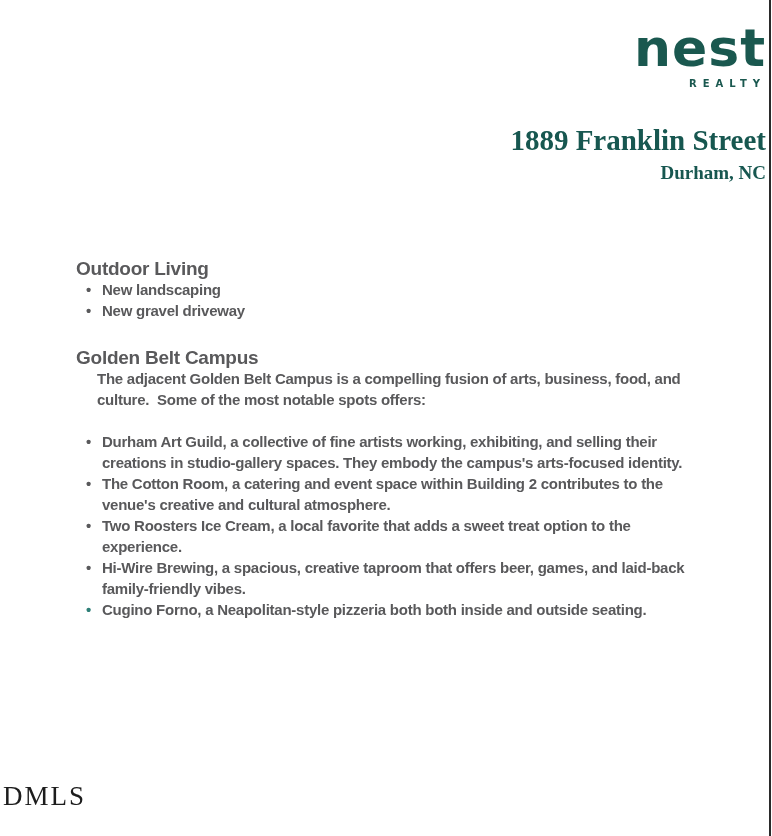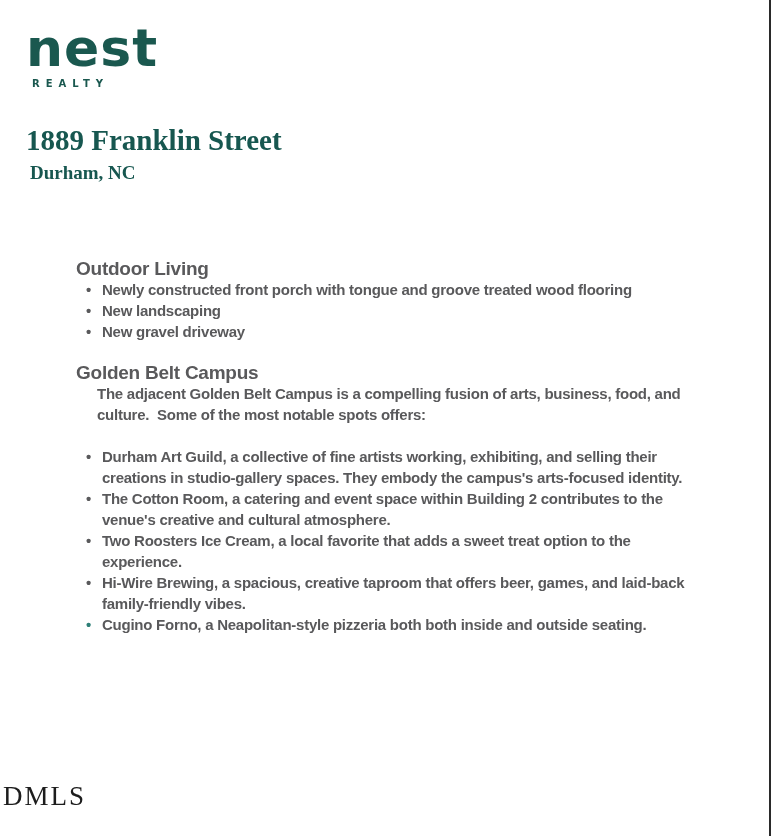--- a/index.html
+++ b/index.html
@@ -27,22 +27,22 @@
     position: absolute;
     top: 0; bottom: 0;
     right: 1px;
     width: 2px;
     background: var(--edge-line);
   }
 
   
   .header {
     position: absolute;
-    top: 0; left: 16px; right: 6px;
-    text-align: left;
+    top: 0; left: 0; right: 6px;
+    text-align: right;
     padding-left: 10px;
   }
   .brand-name {
     font-family: "DejaVu Sans", sans-serif;
     font-weight: bold;
     font-size: 52px;
     line-height: 52px;
     letter-spacing: 1px;
     color: var(--brand-teal);
     margin-top: 22px;
@@ -100,21 +100,21 @@
   ul.bullets li {
     position: relative;
     padding-left: 26px;
   }
   ul.bullets li::before {
     content: "\2022";
     position: absolute;
     left: 10px;
     top: 0;
   }
-  .section-campus { margin-top: 20px; }
+  .section-campus { margin-top: 26px; }
   .intro {
     margin: 0;
     padding-left: 21px;
     white-space: pre-wrap;
   }
   .section-campus ul.bullets { margin-top: 21px; }
   ul.campus-list li:last-child::before { color: var(--accent-bullet); }
 
   
   .watermark {
@@ -141,21 +141,20 @@
     </div>
     <h1 class="title">1889 Franklin Street</h1>
     <h2 class="subtitle">Durham, NC</h2>
   </header>
 
   <main class="content">
 
     <section class="section">
       <h3 class="section-heading">Outdoor Living</h3>
       <ul class="bullets">
-          <li>Newly constructed front porch with tongue and groove treated wood flooring</li>
           <li>New landscaping</li>
           <li>New gravel driveway</li>
         </ul>
     </section>
 
     <section class="section section-campus">
       <h3 class="section-heading">Golden Belt Campus</h3>
       <p class="intro">The adjacent Golden Belt Campus is a compelling fusion of arts, business, food, and culture.  Some of the most notable spots offers:</p>
       <ul class="bullets campus-list">
           <li>Durham Art Guild, a collective of fine artists working, exhibiting, and selling their creations in studio-gallery spaces. They embody the campus's arts-focused identity.</li>

